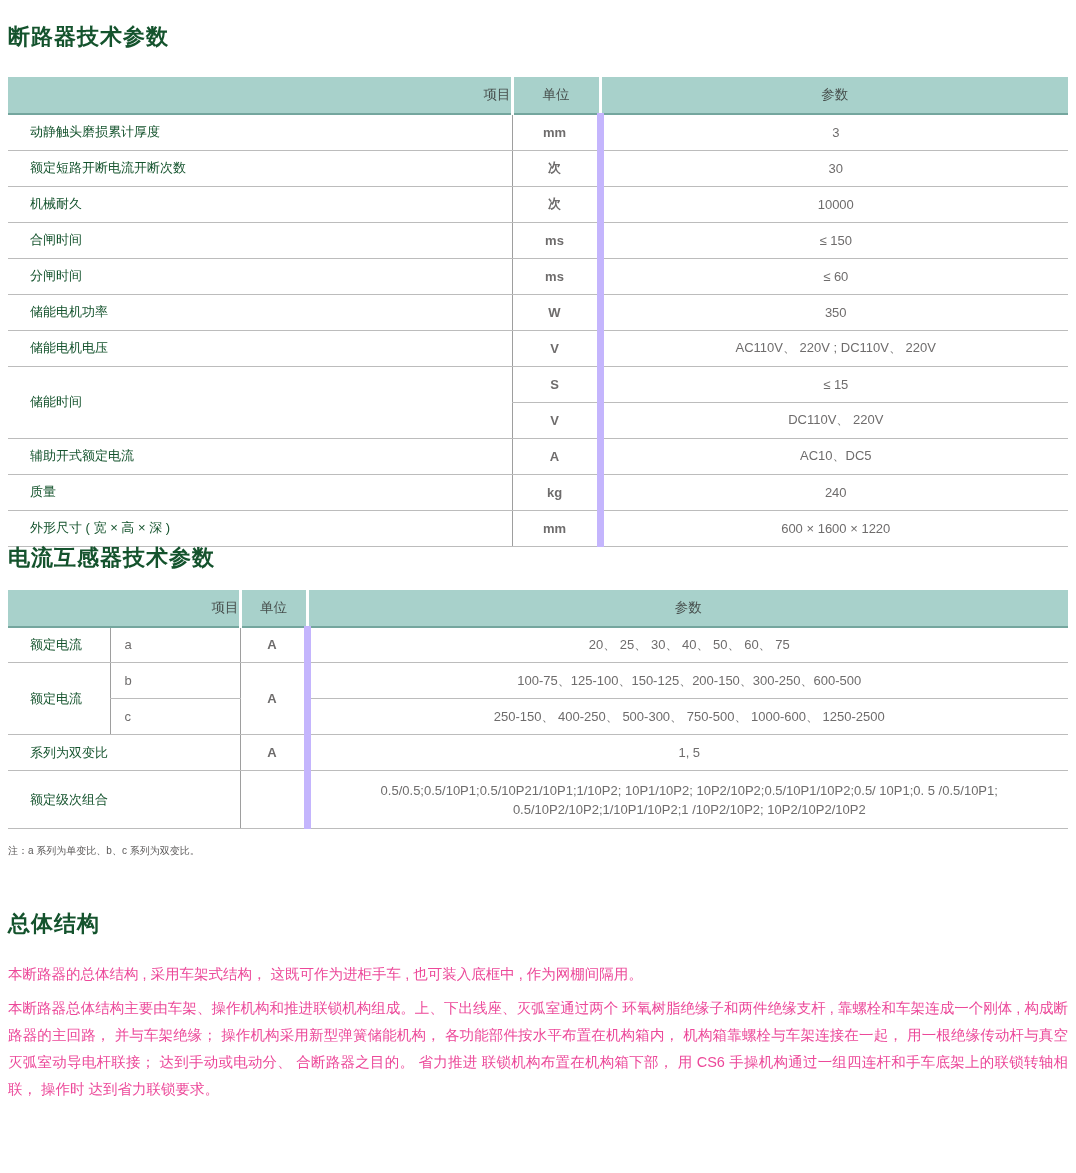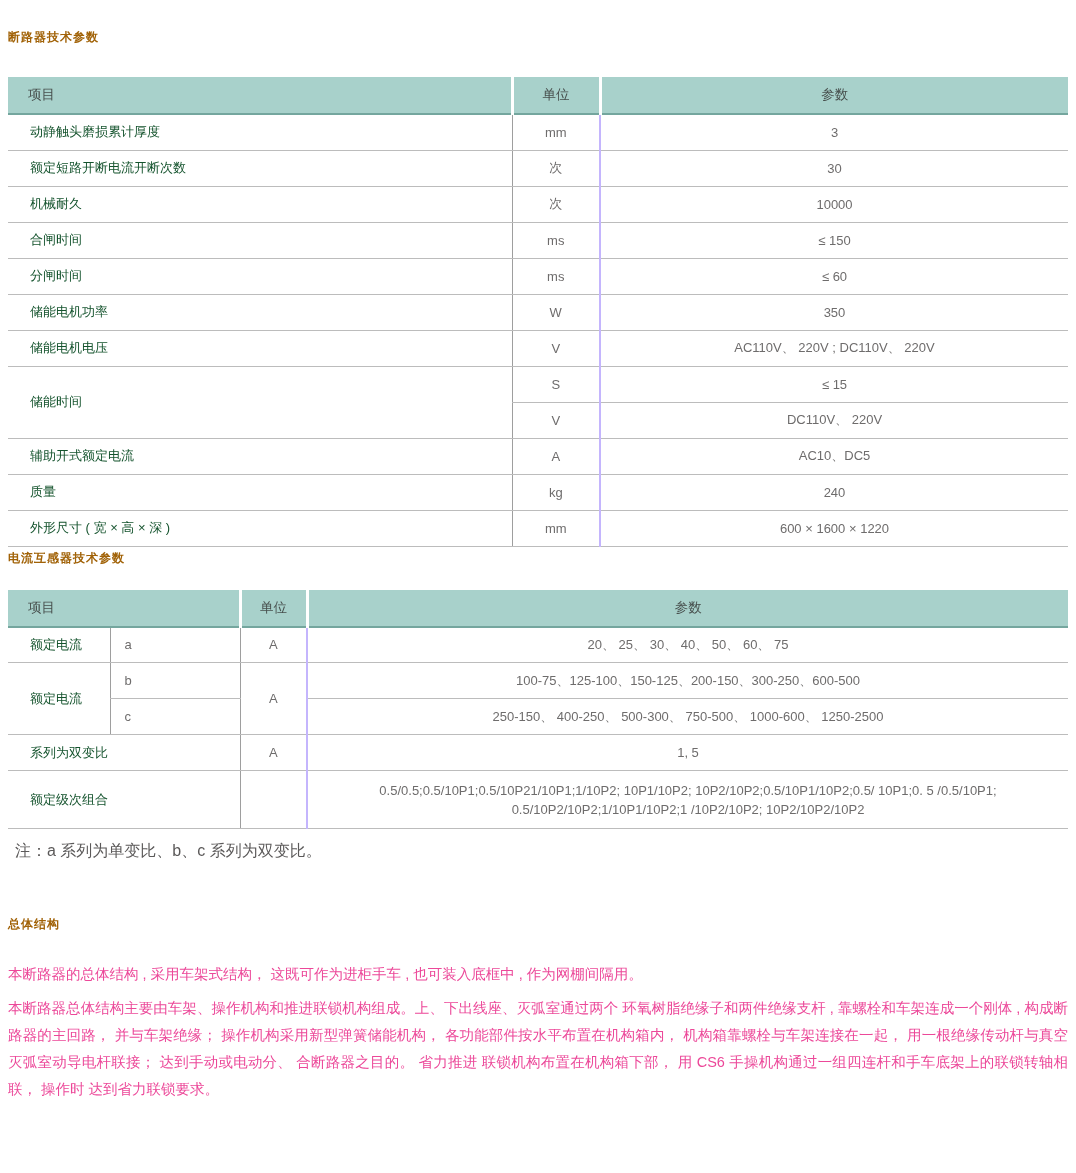--- a/index.html
+++ b/index.html
@@ -8,22 +8,22 @@
     width: 1076px;
     height: 1173px;
     background: #ffffff;
     font-family: "Liberation Sans", "DejaVu Sans", sans-serif;
     color: #595757;
     overflow: hidden;
   }
   .content { padding: 0 8px; }
 
   .section-title {
-    color: #a16207;
-    font-size: 12px;
+    color: #14532d;
+    font-size: 22px;
     font-weight: 600;
     line-height: 22px;
     margin: 0;
     letter-spacing: 1px;
   }
   .title-1 { margin-top: 26px; margin-bottom: 29px; }
   .title-2 { margin-bottom: 21px; }
   .title-3 { margin-top: 54px; margin-bottom: 26px; }
 
   table {
@@ -36,40 +36,39 @@
   thead th {
     background: #a8d1cb;
     height: 37px;
     font-weight: normal;
     font-size: 13.5px;
     color: #474f4d;
     border-bottom: 2px solid #74a69e;
     text-align: center;
     padding: 0;
   }
-  thead th.h-item { text-align: left; padding-left: 20px; }
+  thead th.h-item { text-align: right; padding-left: 20px; }
   thead th.sep { border-left: 3px solid #ffffff; margin-left: 16px; }
   tbody td {
     height: 36px;
     border-bottom: 1px solid #bcbcbc;
     text-align: center;
     padding: 0;
   }
   tbody td.item { text-align: left; padding-left: 22px; color: #14532d; }
   tbody td.sub  { text-align: left; padding-left: 14px; border-left: 1px solid #9e9e9e; }
-  tbody td.unit { border-left: 1px solid #9e9e9e; border-right: 2px solid #c4b5fd; }
+  tbody td.unit { border-left: 1px solid #9e9e9e; border-right: 7px solid #c4b5fd; font-weight: bold; }
   .t2 tbody td.tall { height: 58px; }
   .t2 .vline2 { line-height: 19px; }
 
   .note {
-    font-size: 16px;
+    font-size: 10px;
     color: #5b5959;
     margin-top: 14px;
     line-height: 16px;
-    margin-left: 7px;
   }
   .para {
     font-size: 14.5px;
     line-height: 27px;
     color: #ec4899;
     margin: 0 0 7px 0;
     text-align: justify;
   }
   .para-1 { margin-top: 0; }
 </style>

